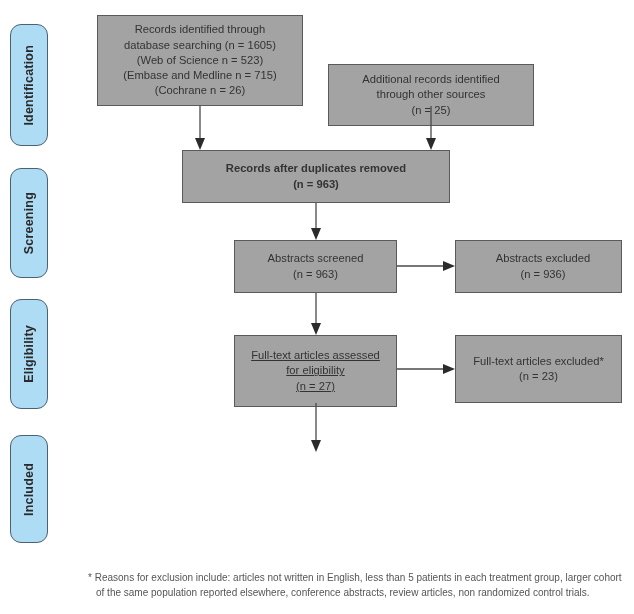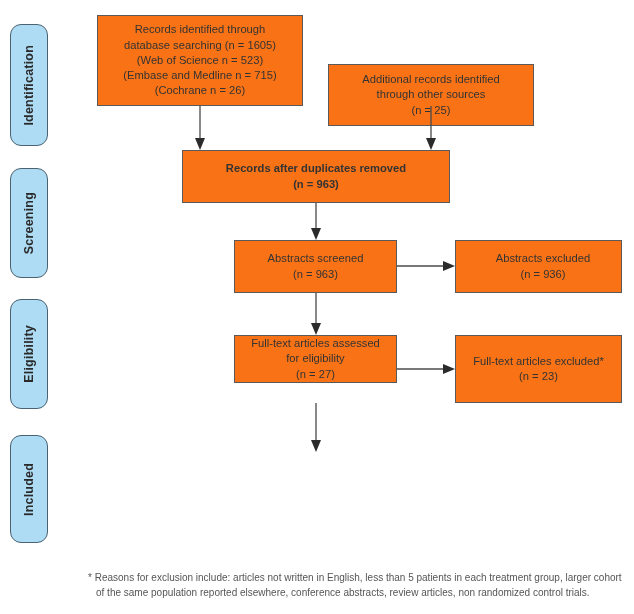--- a/index.html
+++ b/index.html
@@ -44,40 +44,40 @@
   #tab-identification { top: 24px;  height: 122px; }
   #tab-screening      { top: 168px; height: 110px; }
   #tab-eligibility    { top: 299px; height: 110px; }
   #tab-included       { top: 435px; height: 108px; }
 
   
   .flow-box {
     position: absolute;
     box-sizing: border-box;
     border: 1.2px solid #5a5a5a;
-    background: #f97316;
+    background: #a3a3a3;
     display: flex;
     align-items: center;
     justify-content: center;
     text-align: center;
     padding: 4px 6px;
   }
   .flow-box .box-text {
     font-size: 11.2px;
     line-height: 15.2px;
     color: #333333;
     white-space: pre-line;
   }
 
   #box-identified      { left: 97px;  top: 15px;  width: 206px; height: 91px; }
   #box-additional      { left: 328px; top: 44px;  width: 206px; height: 62px; margin-top: 20px; }
   #box-duplicates      { left: 182px; top: 150px; width: 268px; height: 53px; font-weight: bold; }
   #box-screened        { left: 234px; top: 240px; width: 163px; height: 53px; }
   #box-abstr-excluded  { left: 455px; top: 240px; width: 167px; height: 53px; padding-left: 15px; }
-  #box-fulltext        { left: 234px; top: 335px; width: 163px; height: 48px; }
+  #box-fulltext        { left: 234px; top: 335px; width: 163px; height: 72px; text-decoration: underline; }
   #box-ft-excluded     { left: 455px; top: 335px; width: 167px; height: 68px; text-align: center; }
   #box-included        { left: 234px; top: 452px; width: 163px; height: 76px; }
 
   
   .connector {
     position: absolute;
     pointer-events: none;
   }
   .connector line {
     stroke: #4a4a4a;

